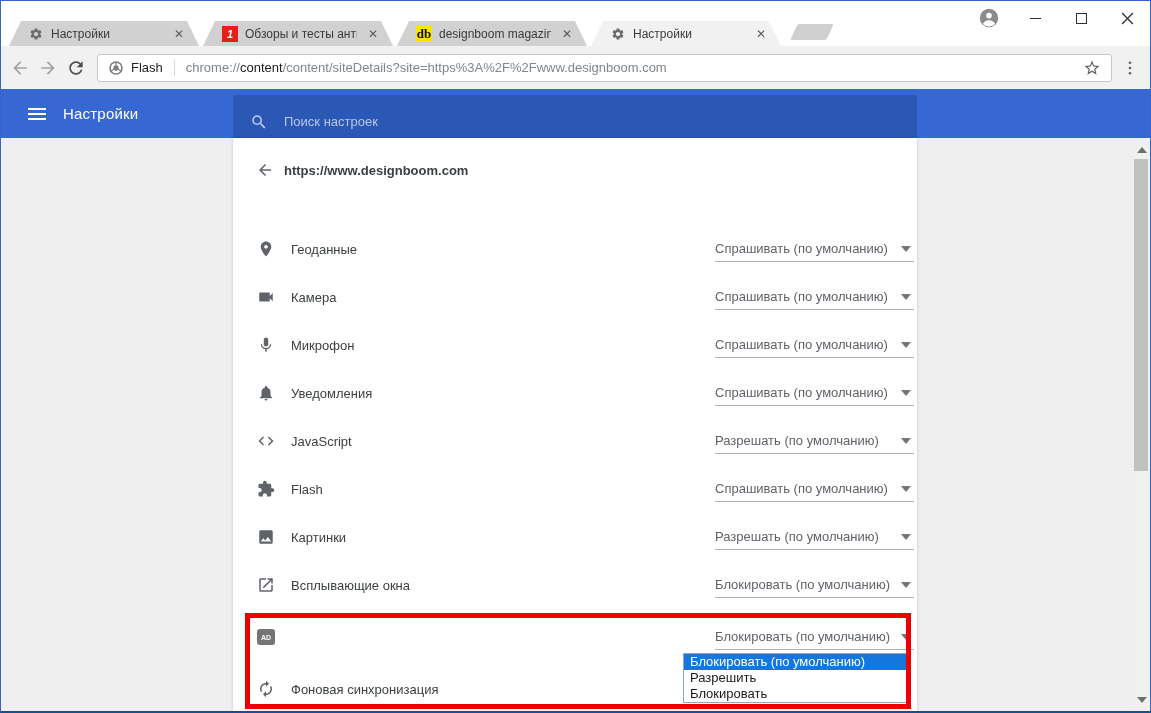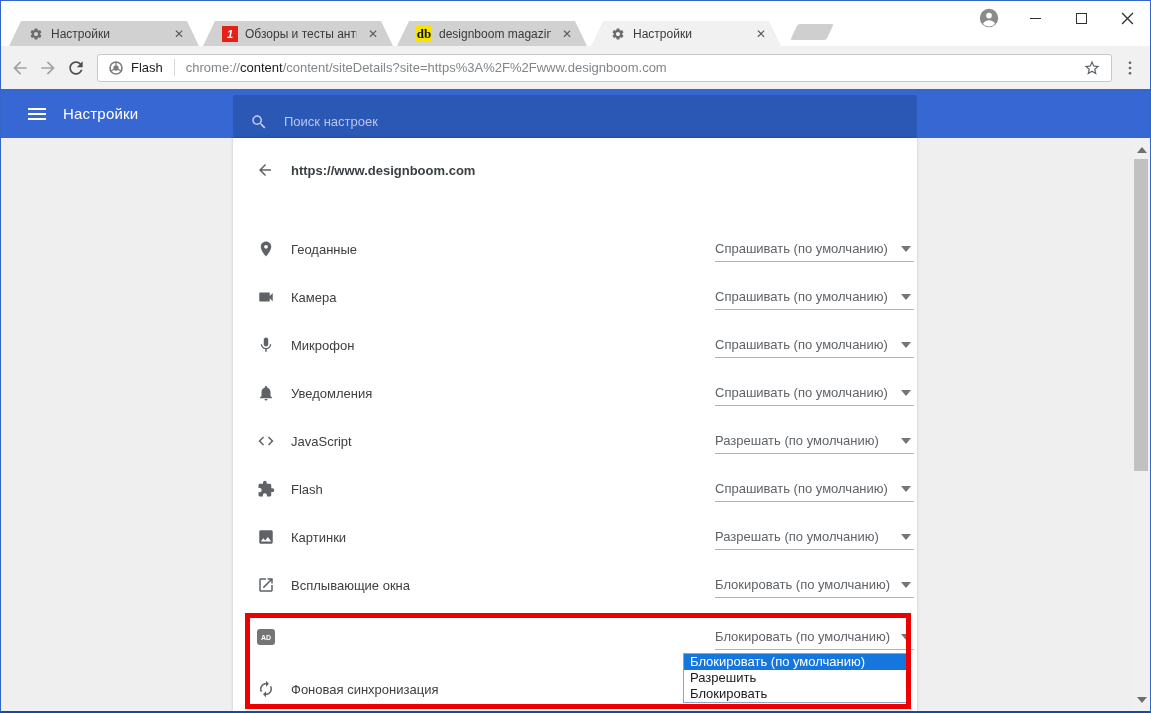--- a/index.html
+++ b/index.html
@@ -46,21 +46,21 @@
   .hamburger span { height:2px; background:#fff; display:block; }
   .bheader-title { color:#fff; font-size:15px; margin-left:17px; letter-spacing:.2px; }
   .searchbox { position:absolute; left:232px; top:6px; width:684px; height:53px; background:#2b57b5;
                border-radius:2px; display:flex; align-items:center; padding-left:17px; gap:16px; }
   .search-ph { color:#b9c6ea; font-size:13px; }
 
   
   .content { position:relative; height:573px; background:#efefef; }
   .card { position:absolute; left:232px; top:0; width:684px; height:100%; background:#fff;
           box-shadow:0 0 3px rgba(0,0,0,.18); }
-  .site-header { display:flex; align-items:center; gap:17px; padding:23px 0 0 23px; height:41px; }
+  .site-header { display:flex; align-items:center; gap:10px; padding:23px 0 0 23px; height:41px; }
   .site-url { font-size:13px; font-weight:bold; color:#3c4043; }
   .rows { margin-top:46px; }
   .row { height:48px; display:flex; align-items:center; padding:0 3px 0 23px; }
   .row.tall { height:56px; }
   .ricon { width:20px; height:20px; flex:0 0 20px; display:flex; align-items:center; justify-content:center; color:#5f6368; }
   .rlabel { margin-left:15px; font-size:13px; color:#3c4043; }
   .rlabel-block { margin-left:15px; display:flex; flex-direction:column; gap:4px; }
   .rsub { font-size:13px; color:#757575; }
   .rselect { margin-left:auto; width:199px; height:26px; border-bottom:1px solid #b3b3b3;
              display:flex; align-items:center; font-size:13px; color:#5f6368; }

